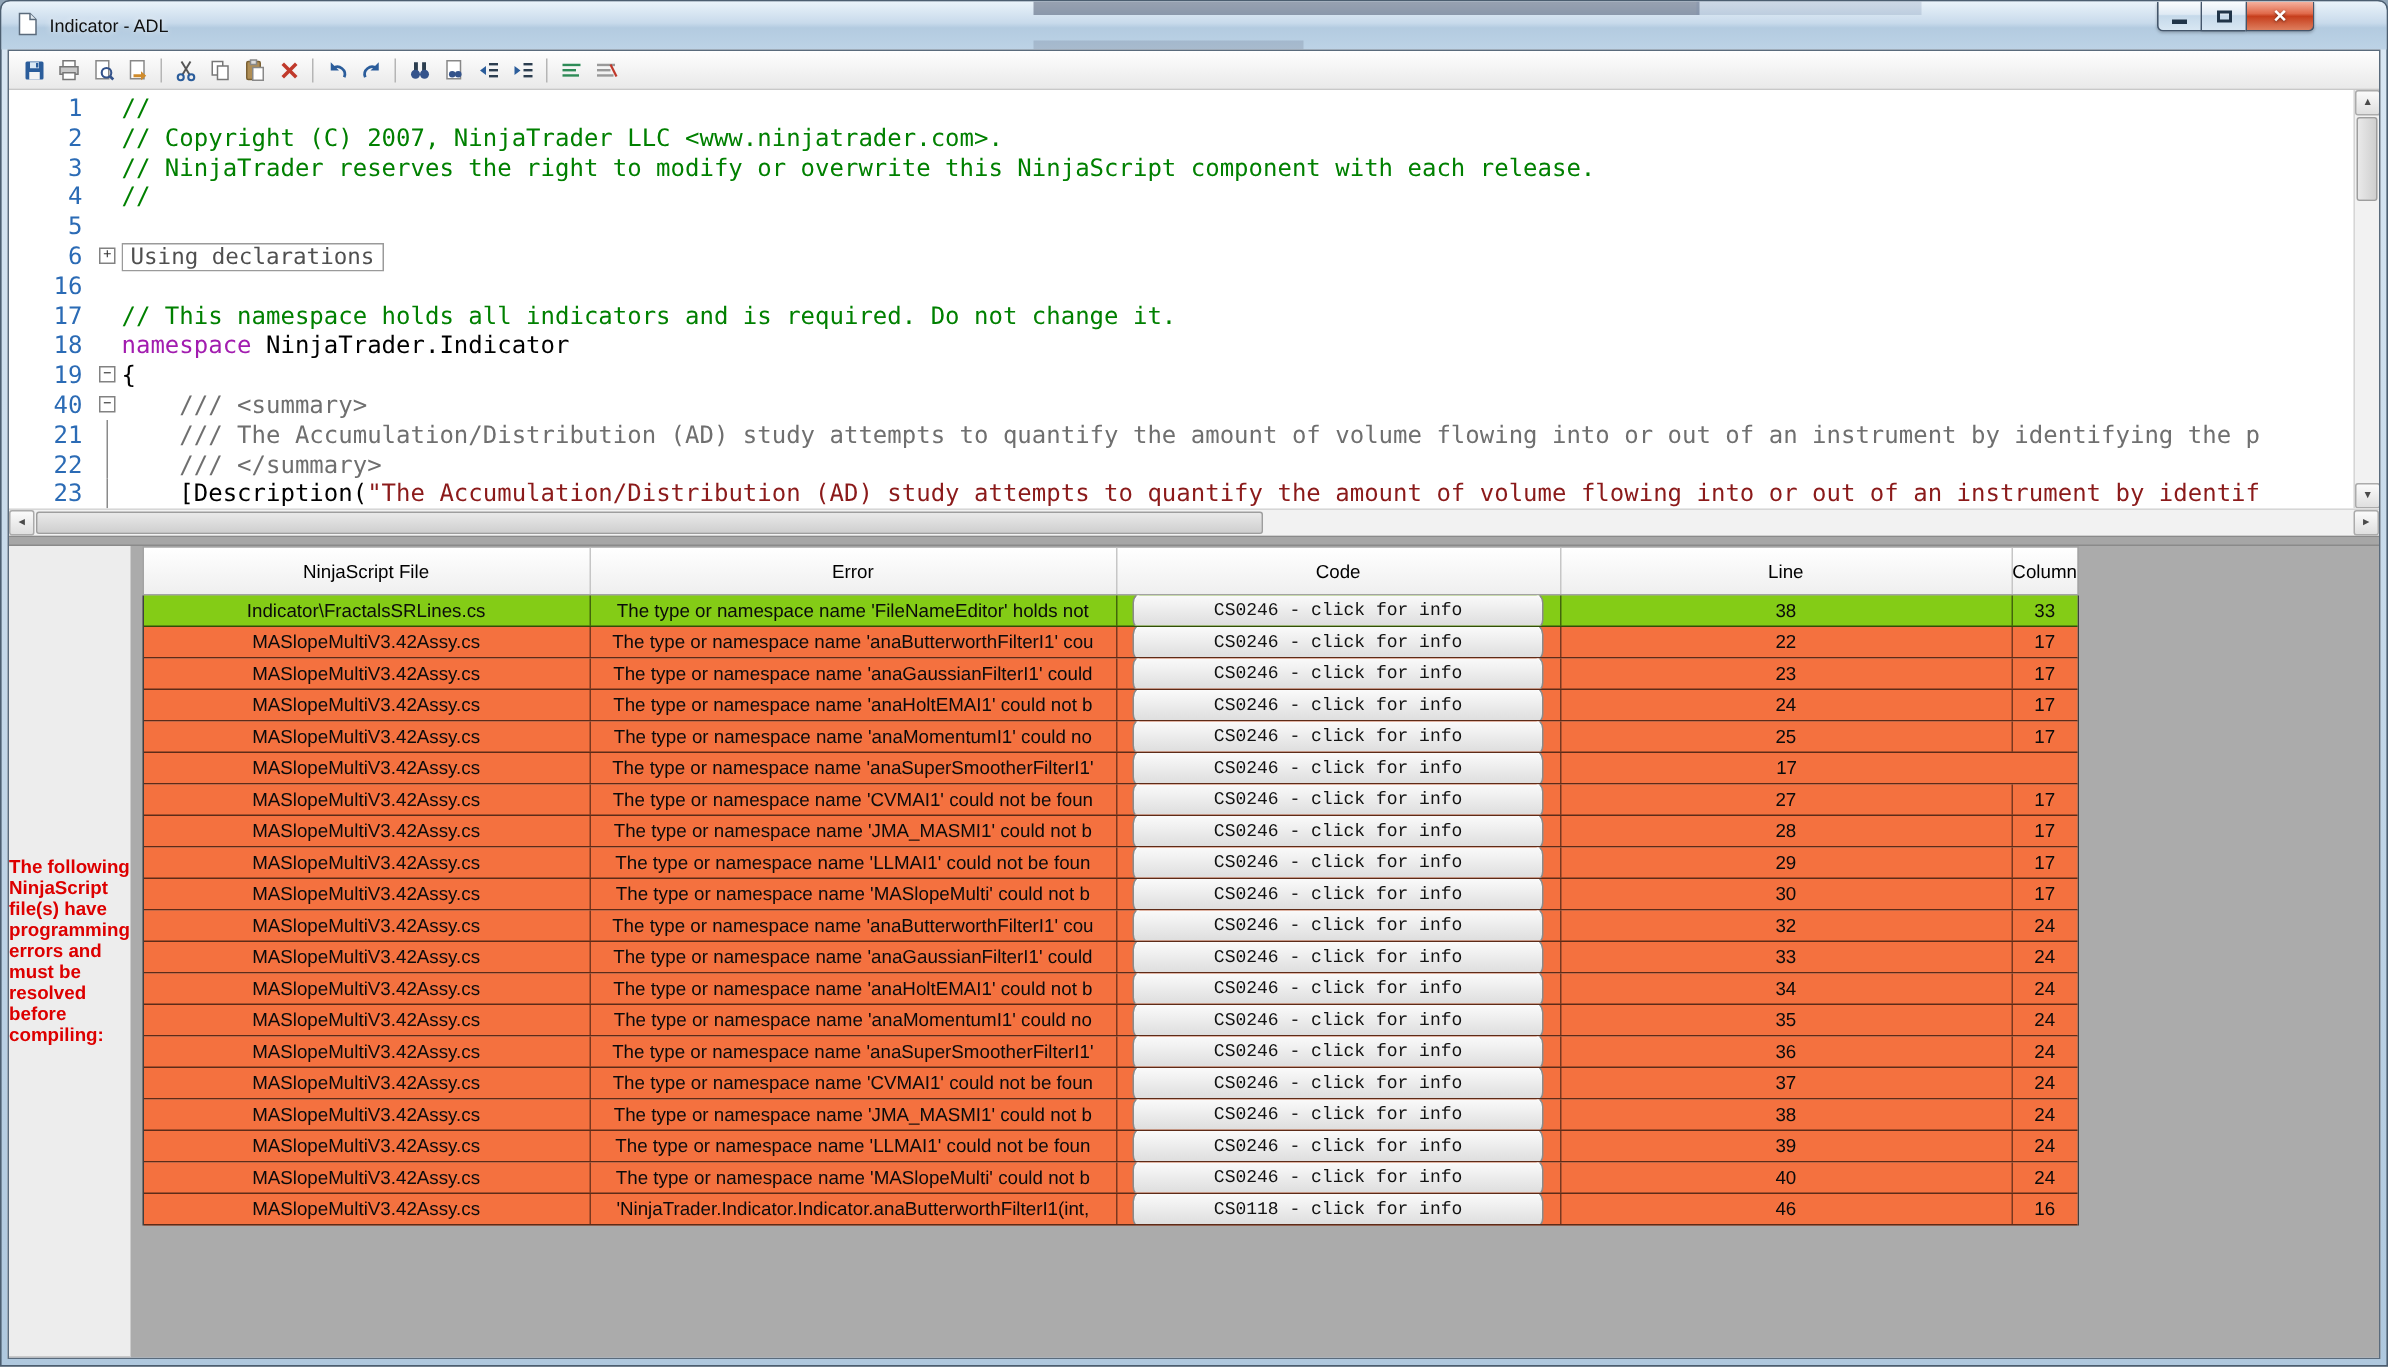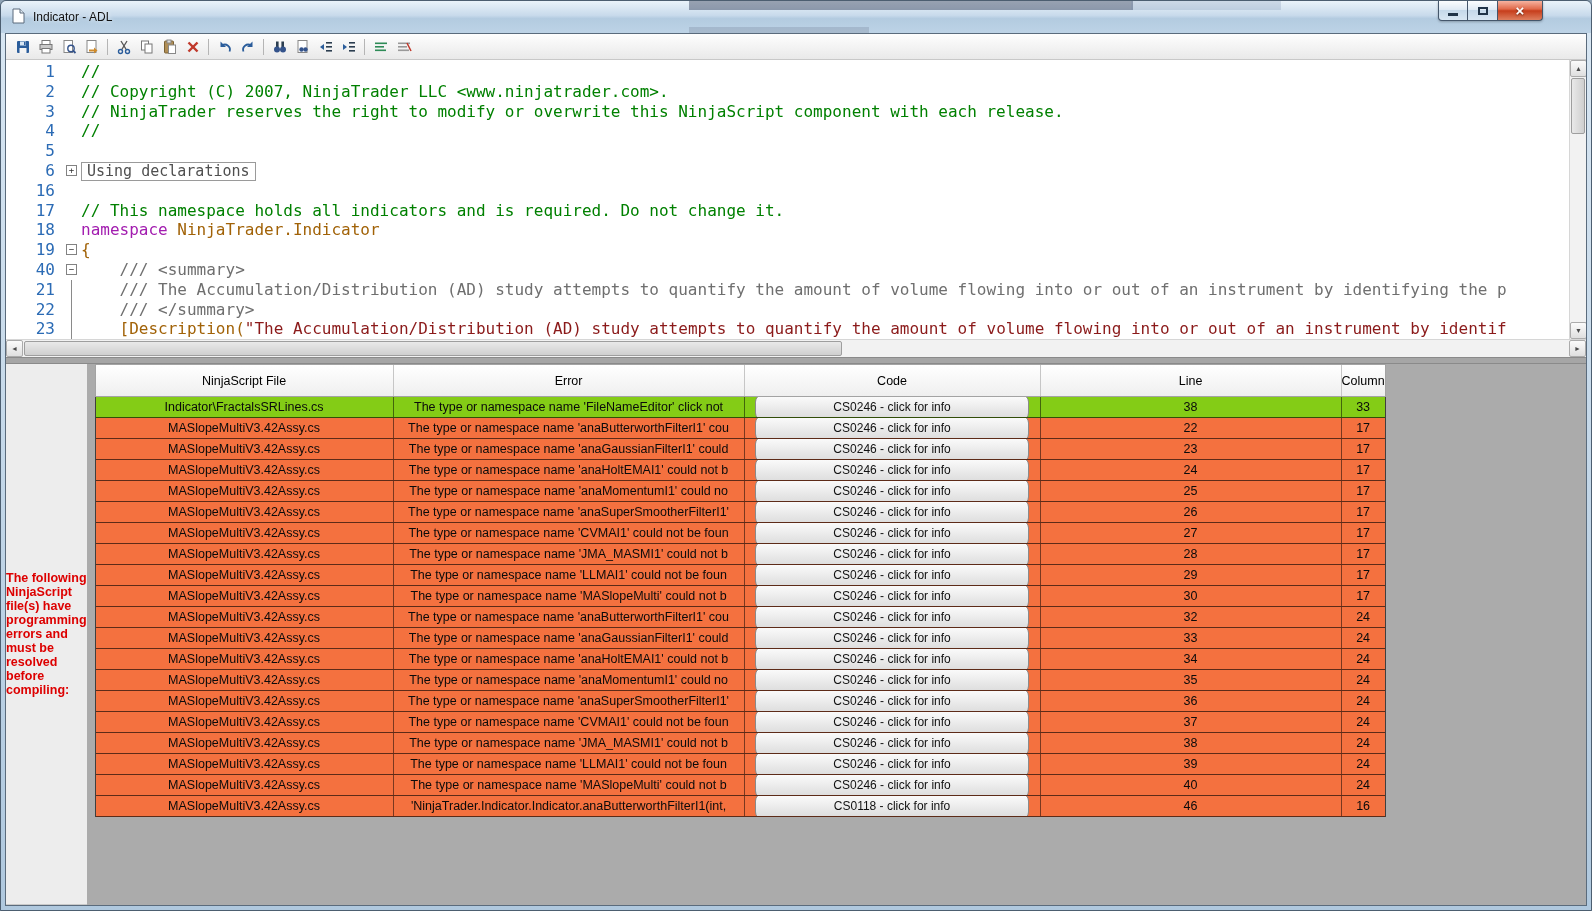--- a/index.html
+++ b/index.html
@@ -40,21 +40,21 @@
   .cline{display:flex;height:19.8px;line-height:19.8px;font-family:"DejaVu Sans Mono","Liberation Mono",monospace;font-size:16px;white-space:pre;}
   .lnum{width:58px;flex:none;text-align:right;padding-right:9px;color:#2B6BB5;}
   .fold{width:17px;flex:none;position:relative;}
   .fbox{position:absolute;left:2px;top:4px;width:11px;height:11px;border:1px solid #828282;background:#fff;font-size:9px;line-height:9px;text-align:center;color:#333;font-family:"DejaVu Sans Mono",monospace;}
   .fbar{position:absolute;left:7px;top:0;bottom:0;width:1px;background:#8a8a8a;}
   .ltext{flex:1;overflow:hidden;}
   .seg.com{color:#008000;}
   .seg.kw{color:#a21caf;}
   .seg.doc{color:#6F6F6F;}
   .seg.str{color:#8B1A1A;}
-  .seg.plain{color:#a16207;}
+  .seg.plain{color:#000000;}
   .seg.collapsed{display:inline-block;border:1px solid #9a9a9a;color:#4f4f4f;padding:0 5px;line-height:17px;font-size:15px;background:#fff;text-align:right;}
 
   
   .vscroll{position:absolute;top:0;right:0;bottom:0;width:17px;background:#F2F2F2;border-left:1px solid #D6D6D6;}
   .hscroll{flex:0 0 18px;position:relative;background:#F2F2F2;border-top:1px solid #D6D6D6;}
   .sarrow{position:absolute;width:17px;height:17px;background:linear-gradient(#FBFBFB,#DFDFDF);border:1px solid #ABABAB;border-radius:2px;display:flex;align-items:center;justify-content:center;font-size:7px;color:#4A4A4A;}
   .vscroll .up{top:0;left:0;}
   .vscroll .down{bottom:0;left:0;}
   .hscroll .left{left:0;top:0;}
   .hscroll .right{right:0;top:0;}
@@ -67,21 +67,21 @@
   .error-banner{flex:0 0 24px;background:#EDEDED;border-bottom:1px solid #C9C9C9;color:#DD0000;font-weight:bold;font-size:12.5px;display:flex;align-items:center;justify-content:center;}
   .grid{margin:0 8px;--cols:298px 351px 296px 301px 1fr;}
   .grid-header{display:grid;grid-template-columns:var(--cols);height:33px;background:linear-gradient(#FFFFFF,#EFEFEF);border:1px solid #A3A3A3;}
   .gh-cell{display:flex;align-items:center;justify-content:center;font-size:12.5px;color:#000;border-right:1px solid #C6C6C6;overflow:hidden;white-space:nowrap;}
   .gh-cell:last-child{border-right:none;}
   .grid-body{border-left:1px solid #3F3F3F;border-right:1px solid #3F3F3F;}
   .grow{display:grid;grid-template-columns:var(--cols);height:21px;background:#F4713F;border-bottom:1px solid rgba(0,0,0,.62);}
   .grow.sel{background:#84cc16;}
   .gcell{display:flex;align-items:center;justify-content:center;font-size:12.5px;color:#0b0b0b;border-right:1px solid rgba(0,0,0,.5);overflow:hidden;white-space:nowrap;padding:0 3px;}
   .gcell:last-child{border-right:none;}
-  .code-btn{width:95%;height:27px;border:1px solid #8A8A8A;border-radius:8px;background:linear-gradient(#FDFDFD,#DADADA);box-shadow:inset 0 1px 0 #fff;font-family:Liberation Sans, sans-serif;font-size:12px;color:#111;display:flex;align-items:center;justify-content:center;cursor:default;}
+  .code-btn{width:95%;height:27px;border:1px solid #8A8A8A;border-radius:8px;background:linear-gradient(#FDFDFD,#DADADA);box-shadow:inset 0 1px 0 #fff;font-family:Liberation Mono, monospace;font-size:12px;color:#111;display:flex;align-items:center;justify-content:center;cursor:default;}
   .bottom-filler{flex:1;background:#ABABAB;}
 </style>
 </head>
 <body>
 
 <div class="window">
 
   <div class="titlebar">
     <div class="smudge-a"></div>
     <div class="smudge-b"></div>
@@ -266,21 +266,21 @@
         <div class="grid-header" id="grid-header">
             <div class="gh-cell">NinjaScript File</div>
             <div class="gh-cell">Error</div>
             <div class="gh-cell">Code</div>
             <div class="gh-cell">Line</div>
             <div class="gh-cell">Column</div>
           </div>
         <div class="grid-body" id="grid-body">
             <div class="grow sel">
               <div class="gcell">Indicator\FractalsSRLines.cs</div>
-              <div class="gcell">The type or namespace name 'FileNameEditor' click not</div>
+              <div class="gcell">The type or namespace name 'FileNameEditor' holds not</div>
               <div class="gcell">
                 <button class="code-btn">CS0246 - click for info</button>
               </div>
               <div class="gcell">38</div>
               <div class="gcell">33</div>
             </div>
             <div class="grow">
               <div class="gcell">MASlopeMultiV3.42Assy.cs</div>
               <div class="gcell">The type or namespace name 'anaButterworthFilterI1' cou</div>
               <div class="gcell">
@@ -315,21 +315,20 @@
               </div>
               <div class="gcell">25</div>
               <div class="gcell">17</div>
             </div>
             <div class="grow">
               <div class="gcell">MASlopeMultiV3.42Assy.cs</div>
               <div class="gcell">The type or namespace name 'anaSuperSmootherFilterI1'</div>
               <div class="gcell">
                 <button class="code-btn">CS0246 - click for info</button>
               </div>
-              <div class="gcell">26</div>
               <div class="gcell">17</div>
             </div>
             <div class="grow">
               <div class="gcell">MASlopeMultiV3.42Assy.cs</div>
               <div class="gcell">The type or namespace name 'CVMAI1' could not be foun</div>
               <div class="gcell">
                 <button class="code-btn">CS0246 - click for info</button>
               </div>
               <div class="gcell">27</div>
               <div class="gcell">17</div>

